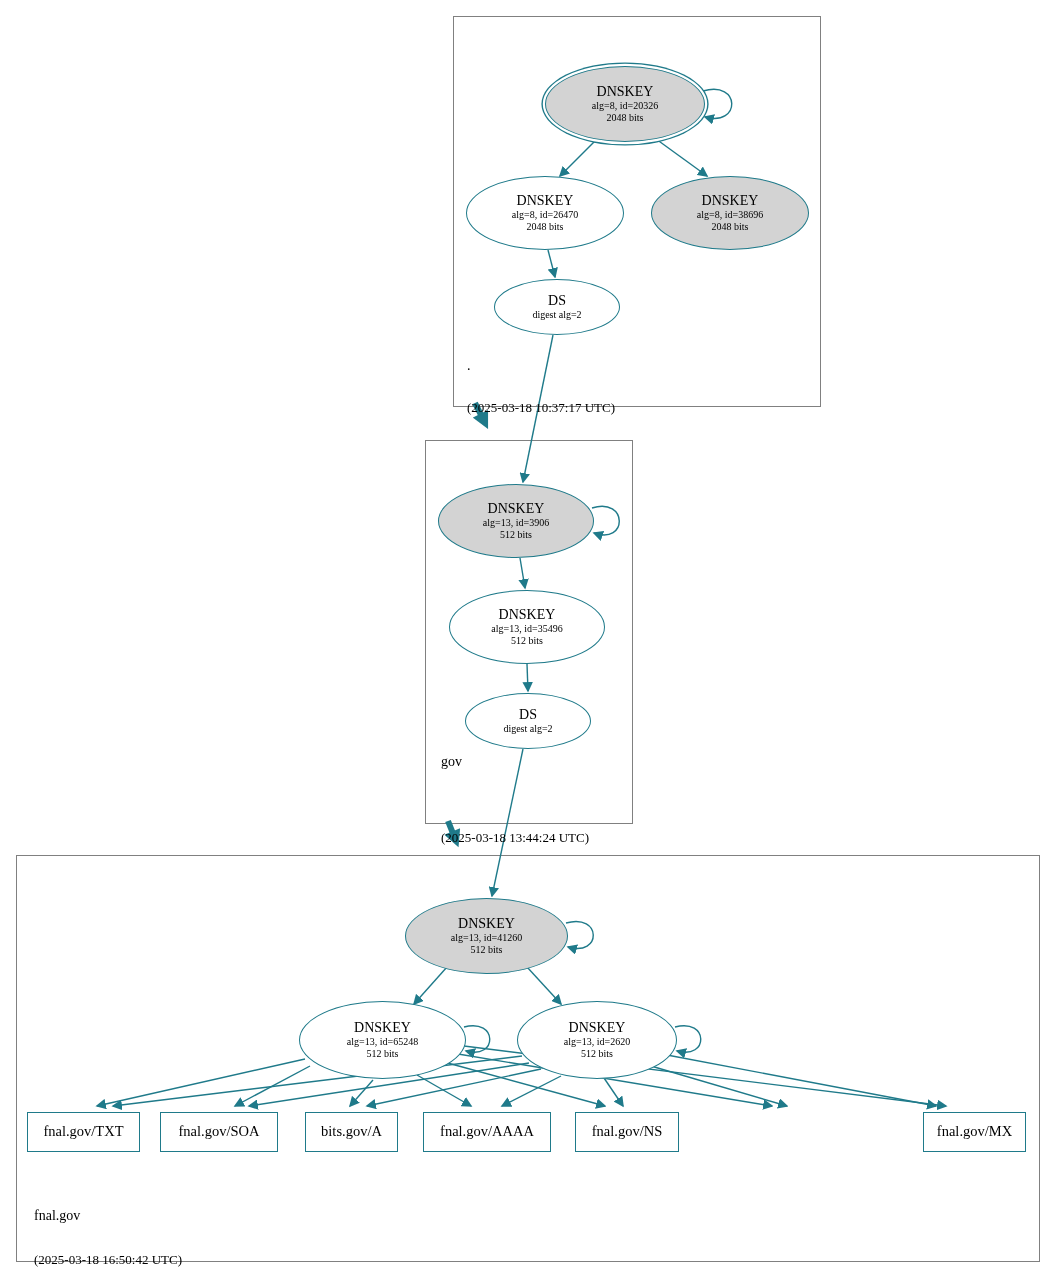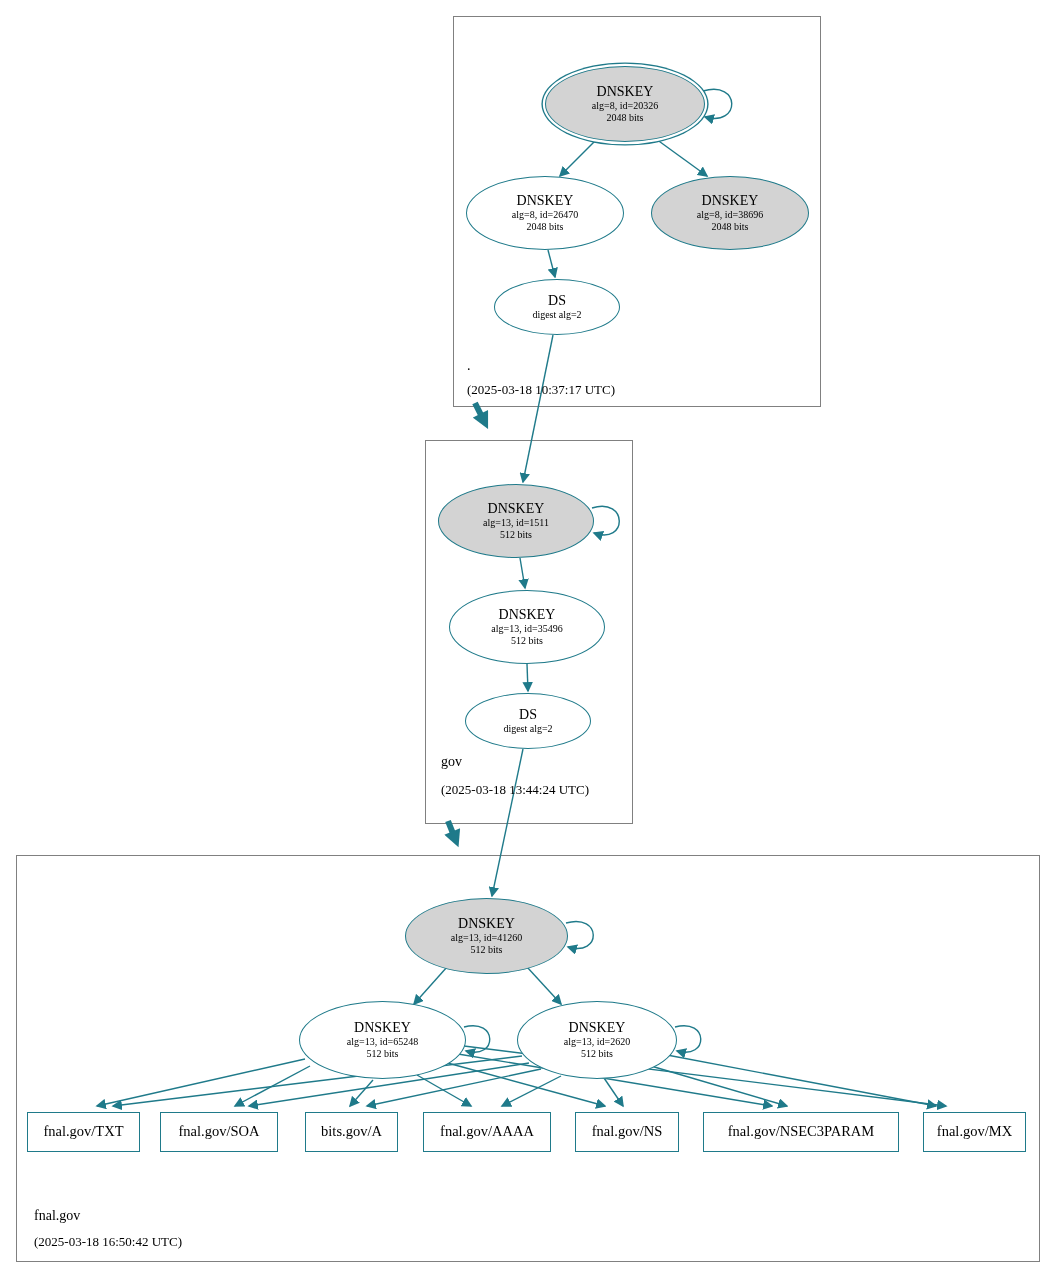--- a/index.html
+++ b/index.html
@@ -13,21 +13,21 @@
   .ah { fill:var(--edge); }
   .node { position:absolute; display:flex; flex-direction:column; align-items:center; justify-content:center;
           text-align:center; background:#fff; border:1.4px solid var(--edge); line-height:1.18; }
   .ellipse { border-radius:50%; }
   .gray { background:var(--ksk-fill); }
   .double { box-shadow:0 0 0 2.2px #fff, 0 0 0 3.6px var(--edge); }
   .nt { font-size:14px; }
   .nd { font-size:10px; }
   .rrset { border-radius:0; font-size:14.5px; }
   .zone-label { position:absolute; font-size:14px; }
-  .zone-ts { position:absolute; font-size:13px; }
+  .zone-ts { position:absolute; font-size:13px;margin-top:18px; }
 </style>
 </head>
 <body>
 
 <div class="canvas">
 
   <div class="zone-box" style="left:453px;top:16px;width:368px;height:391px"></div>
   <div class="zone-box" style="left:425px;top:440px;width:208px;height:384px"></div>
   <div class="zone-box" style="left:16px;top:855px;width:1024px;height:407px"></div>
 
@@ -94,34 +94,34 @@
   </div>
   <div class="node ellipse" style="left:494px;top:279px;width:126px;height:56px">
     <div class="nt">DS</div>
     <div class="nd">digest alg=2</div>
   </div>
   <div class="zone-label" style="left:467px;top:358px">.</div>
   <div class="zone-ts" style="left:467px;top:382px">(2025-03-18 10:37:17 UTC)</div>
 
   <div class="node ellipse gray" style="left:438px;top:484px;width:156px;height:74px">
     <div class="nt">DNSKEY</div>
-    <div class="nd">alg=13, id=1511</div>
+    <div class="nd">alg=13, id=3906</div>
     <div class="nd">512 bits</div>
   </div>
   <div class="node ellipse" style="left:449px;top:590px;width:156px;height:74px">
     <div class="nt">DNSKEY</div>
     <div class="nd">alg=13, id=35496</div>
     <div class="nd">512 bits</div>
   </div>
   <div class="node ellipse" style="left:465px;top:693px;width:126px;height:56px">
     <div class="nt">DS</div>
     <div class="nd">digest alg=2</div>
   </div>
   <div class="zone-label" style="left:441px;top:754px">gov</div>
-  <div class="zone-ts" style="left:441px;top:782px">(2025-03-18 13:44:24 UTC)</div>
+  <div class="zone-ts" style="left:441px;top:812px">(2025-03-18 13:44:24 UTC)</div>
 
   <div class="node ellipse gray" style="left:405px;top:898px;width:163px;height:76px">
     <div class="nt">DNSKEY</div>
     <div class="nd">alg=13, id=41260</div>
     <div class="nd">512 bits</div>
   </div>
   <div class="node ellipse" style="left:299px;top:1001px;width:167px;height:78px">
     <div class="nt">DNSKEY</div>
     <div class="nd">alg=13, id=65248</div>
     <div class="nd">512 bits</div>
@@ -140,23 +140,20 @@
   </div>
   <div class="node rrset" style="left:305px;top:1112px;width:93px;height:40px">
     <div>bits.gov/A</div>
   </div>
   <div class="node rrset" style="left:423px;top:1112px;width:128px;height:40px">
     <div>fnal.gov/AAAA</div>
   </div>
   <div class="node rrset" style="left:575px;top:1112px;width:104px;height:40px">
     <div>fnal.gov/NS</div>
   </div>
-  <div class="node rrset" style="left:703px;top:1112px;width:196px;height:40px">
-    <div>fnal.gov/NSEC3PARAM</div>
-  </div>
   <div class="node rrset" style="left:923px;top:1112px;width:103px;height:40px">
     <div>fnal.gov/MX</div>
   </div>
 
   <div class="zone-label" style="left:34px;top:1208px">fnal.gov</div>
   <div class="zone-ts" style="left:34px;top:1234px">(2025-03-18 16:50:42 UTC)</div>
 
 </div>
 
 </body></html>

